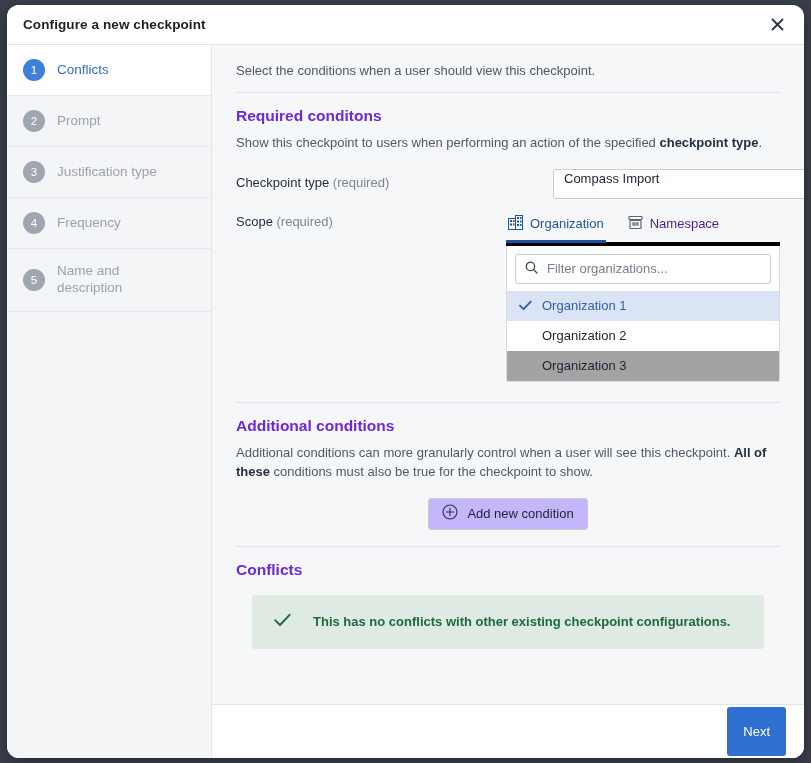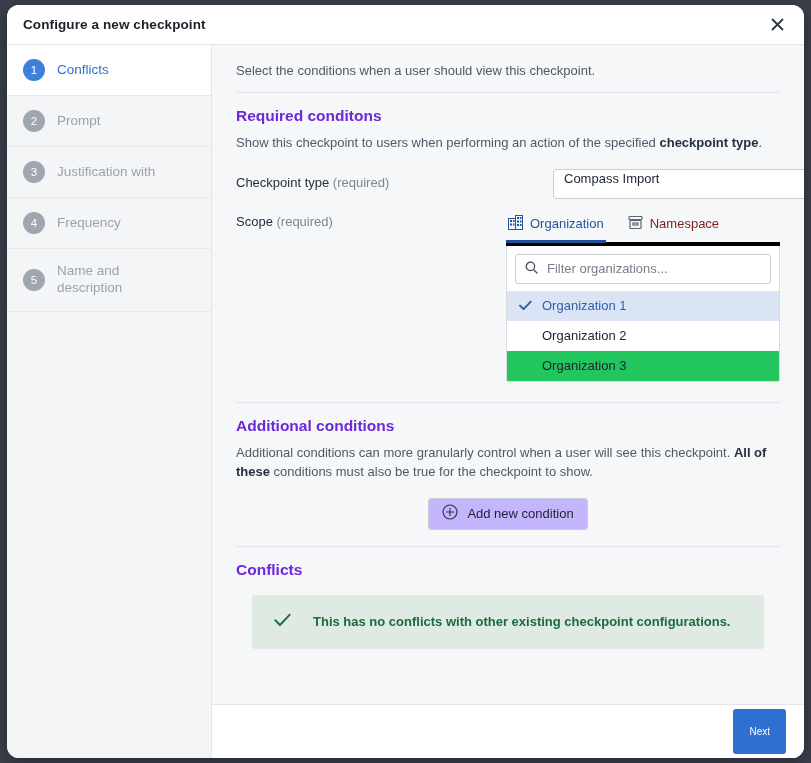--- a/index.html
+++ b/index.html
@@ -203,21 +203,21 @@
     display: flex;
     gap: 20px;
     border-bottom: 4px solid #000000;
   }
   .tab {
     display: flex;
     align-items: center;
     gap: 7px;
     padding: 4px 2px 7px 2px;
     font-size: 13px;
-    color: #7f1d1d;
+    color: #4c1d95;
     cursor: pointer;
     border-bottom: 3px solid transparent;
     margin-bottom: -1px;
   }
   .tab.active {
     color: #22559c;
     border-bottom-color: #1f4f99;
   }
 
   
@@ -260,21 +260,21 @@
     font-size: 13px;
     color: #1b2430;
     cursor: pointer;
     box-sizing: border-box;
   }
   .picker-opt .check { width: 13px; display:flex; align-items:center; }
   .picker-opt.selected {
     background: #dbe4f5;
     color: #2e5faa;
   }
-  .picker-opt.alt { background: #22c55e; }
+  .picker-opt.alt { background: #a3a3a3; }
 
   
   .add-row {
     display: flex;
     justify-content: center;
     margin: 4px 0 16px 0;
   }
   .add-btn {
     display: inline-flex;
     align-items: center;
@@ -313,21 +313,21 @@
     border-top: 1px solid #e3e5e8;
     display: flex;
     align-items: center;
     justify-content: flex-end;
     padding: 0 18px;
     box-sizing: border-box;
   }
   .next-btn {
     background: #2f6fd0;
     color: #ffffff;
-    font-size: 10px;
+    font-size: 13px;
     border: none;
     border-radius: 3px;
     padding: 17px 16px;
     cursor: pointer;
     font-family: "Liberation Sans", sans-serif;
   }
 </style>
 </head>
 <body>
 
@@ -349,21 +349,21 @@
         <div class="step active">
           <div class="step-num">1</div>
           <div class="step-label">Conflicts</div>
         </div>
         <div class="step">
           <div class="step-num">2</div>
           <div class="step-label">Prompt</div>
         </div>
         <div class="step">
           <div class="step-num">3</div>
-          <div class="step-label">Justification with</div>
+          <div class="step-label">Justification type</div>
         </div>
         <div class="step">
           <div class="step-num">4</div>
           <div class="step-label">Frequency</div>
         </div>
         <div class="step">
           <div class="step-num">5</div>
           <div class="step-label" style="max-width:110px">Name and description</div>
         </div>
       </div>

